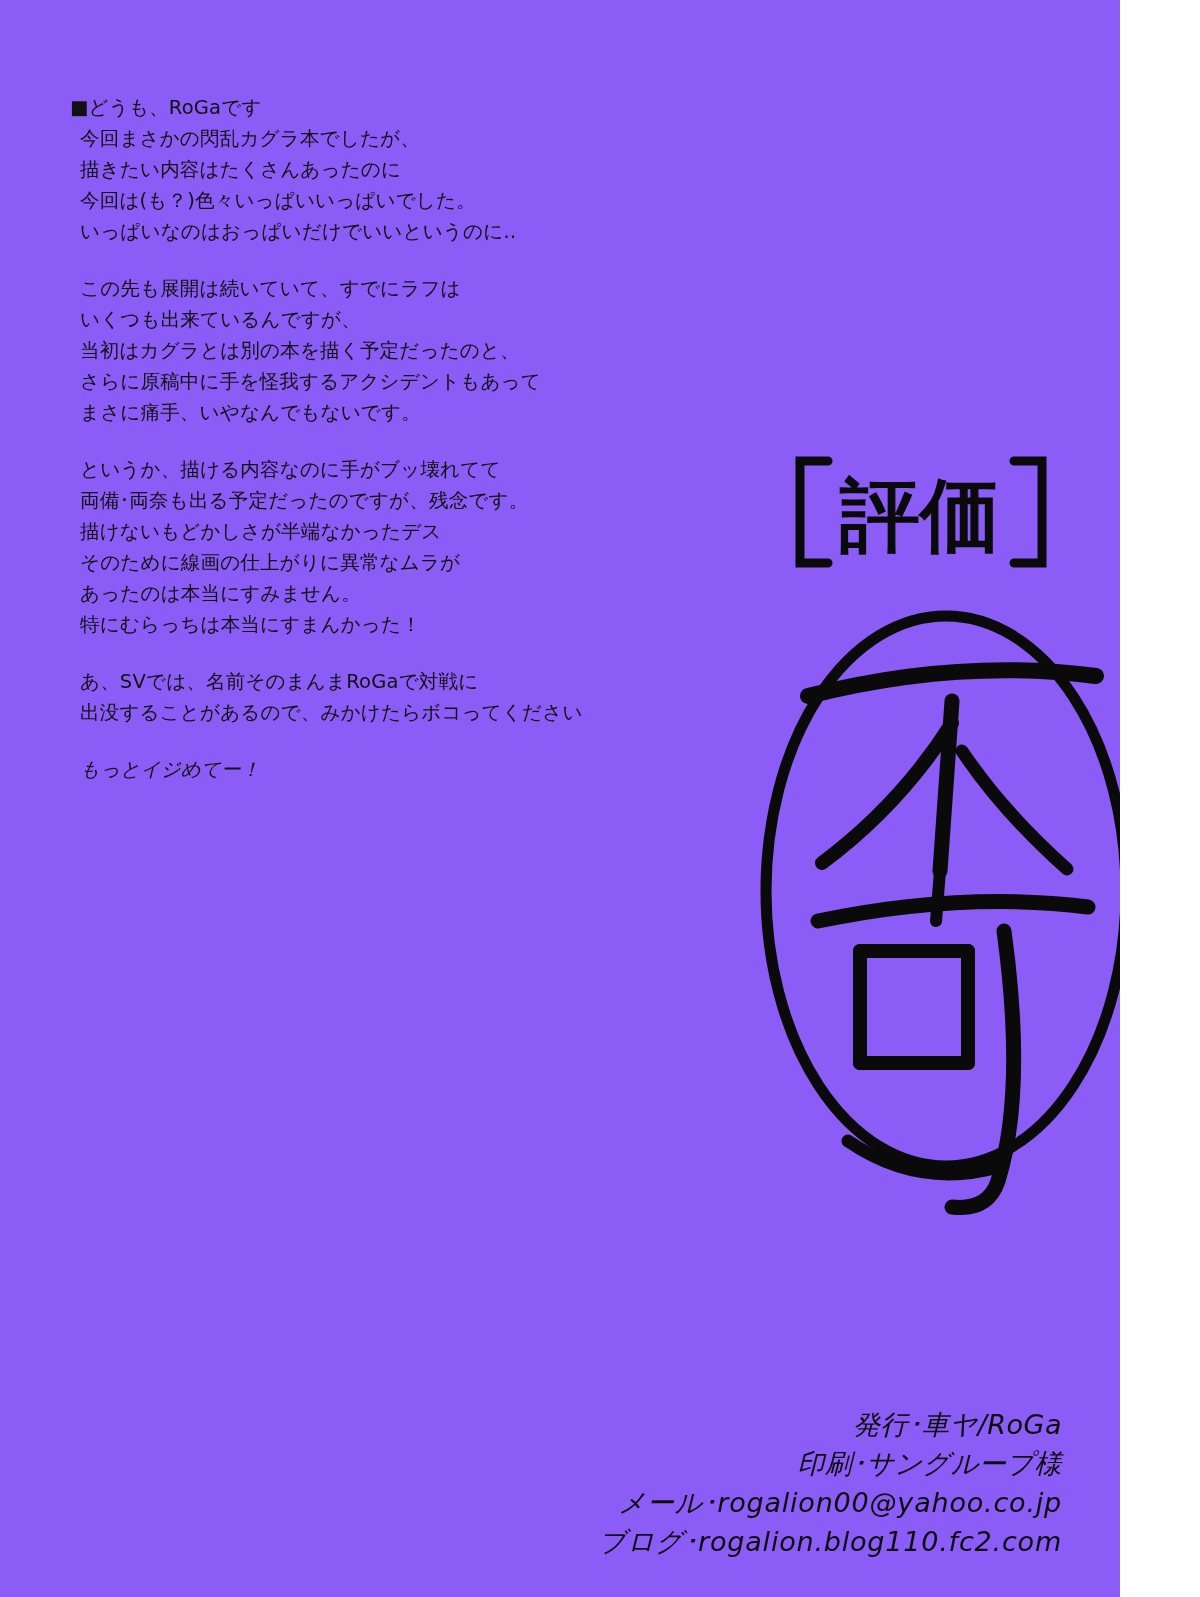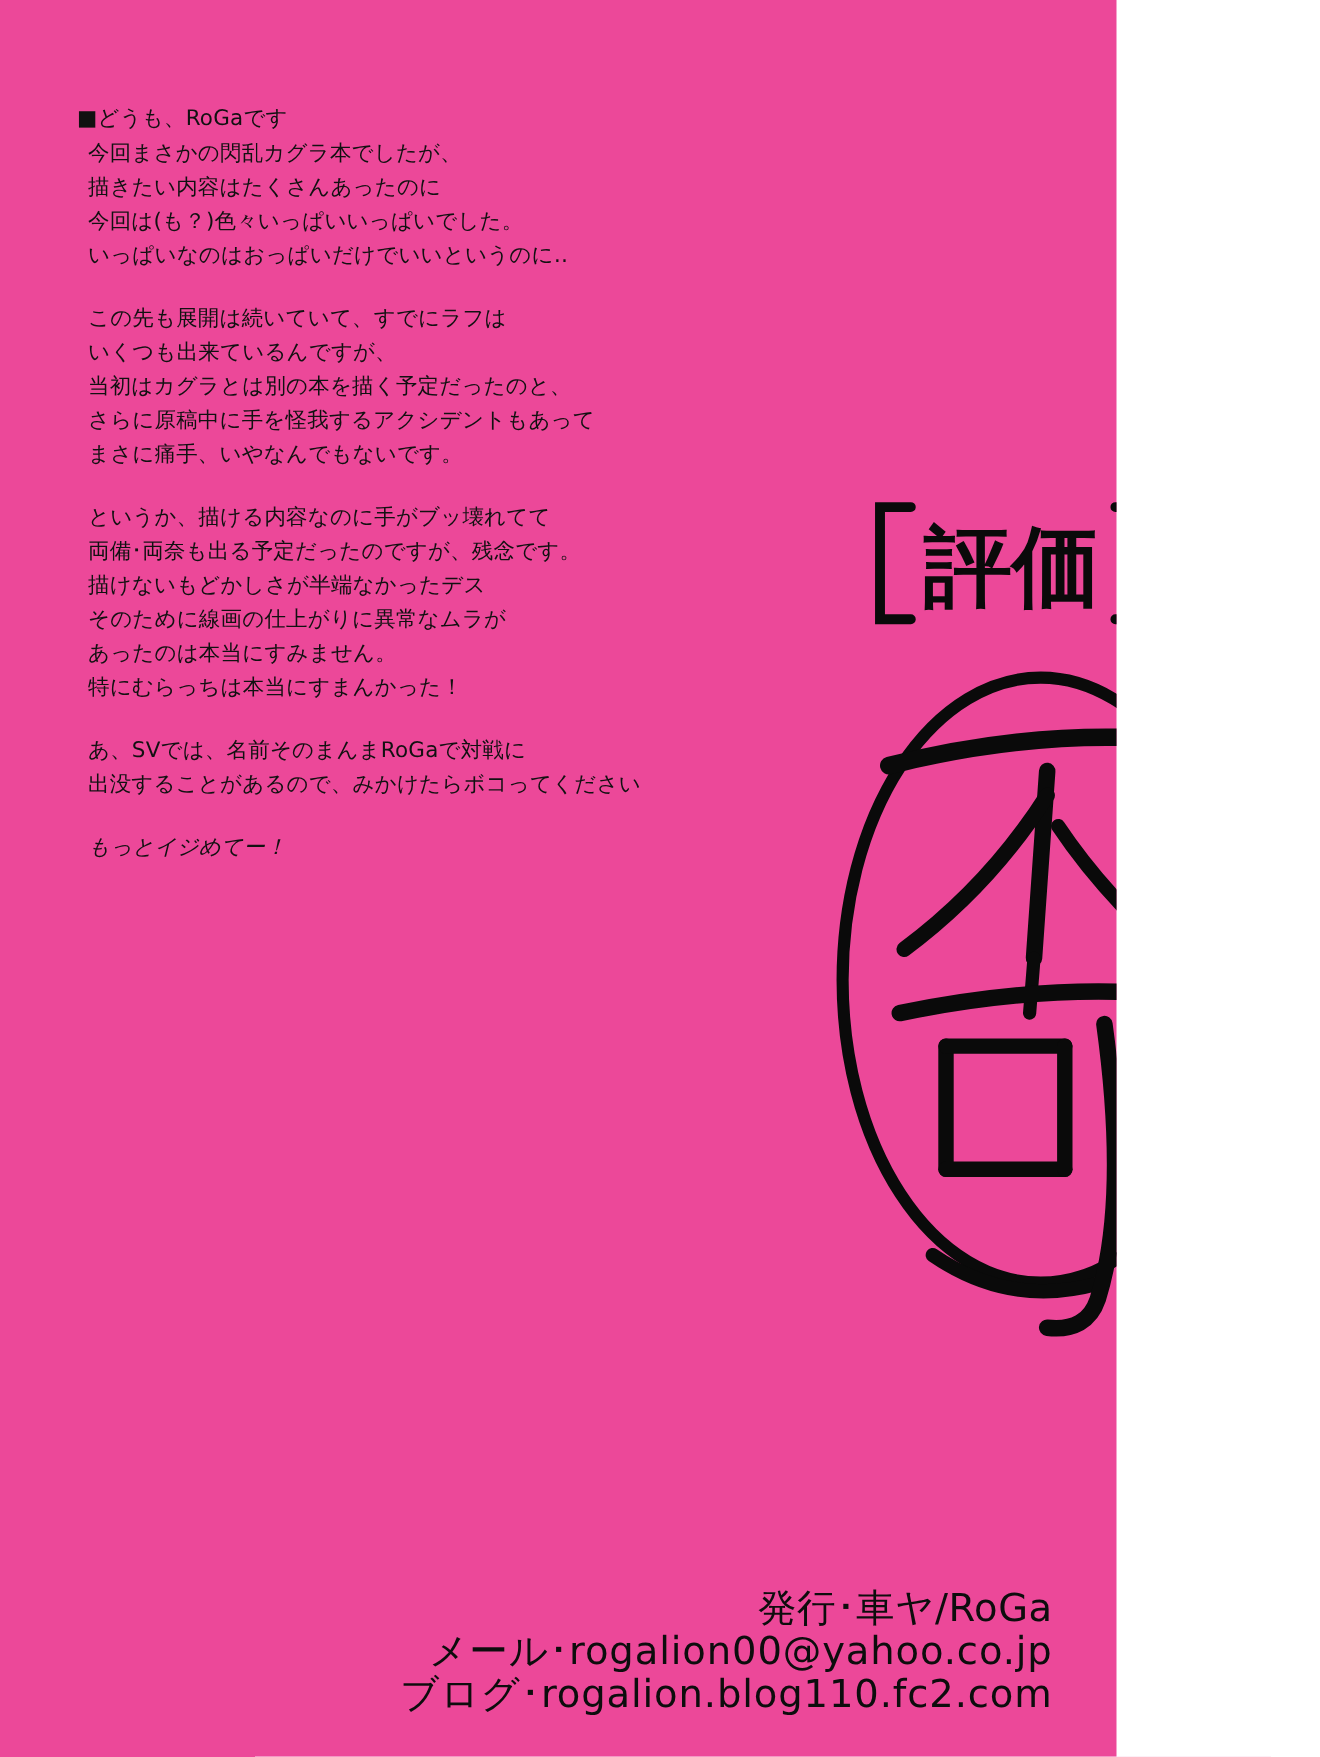--- a/index.html
+++ b/index.html
@@ -2,23 +2,23 @@
 <html><head>
 <meta charset="utf-8">
 <style>
   html, body {
     margin: 0;
     padding: 0;
     background: #ffffff;
   }
   .page {
     position: relative;
-    width: 1015px;
+    width: 1120px;
     height: 1597px;
-    background: #ec4899;
+    background: #8b5cf6;
     overflow: hidden;
     font-family: "DejaVu Sans", "Liberation Sans", sans-serif;
     color: #111111;
   }
   
   .afterword {
     position: absolute;
     left: 80px;
     top: 92px;
     width: 660px;
@@ -47,25 +47,26 @@
   }
   .stamp svg { display: block; }
   
   .colophon {
     position: absolute;
     right: 58px;
     bottom: 36px;
     text-align: right;
   }
   .colophon .cline {
-    font-size: 35px;
+    font-size: 27px;
     line-height: 39px;
     white-space: pre;
     color: #0d0d0d;
     letter-spacing: 0.5px;
+    font-style: italic;
   }
   .colophon .cline.mono {
     font-family: "DejaVu Sans", "Liberation Sans", sans-serif;
     letter-spacing: 0.8px;
     text-align: right;
   }
 </style>
 </head>
 <body>
 
@@ -137,17 +138,18 @@
         <path d="M120 500 L228 500" stroke-width="14"></path>
         <path d="M120 612 L228 612" stroke-width="14"></path>
         <path d="M228 500 L228 612" stroke-width="14"></path>
         <path d="M264 480 q22 160 -6 250 q-10 30 -46 26" stroke-width="15"></path>
       </g>
     </svg>
   </div>
 
   <div class="colophon">
     <div class="cline">発行･車ヤ/RoGa</div>
+    <div class="cline">印刷･サングループ様</div>
     <div class="cline mono">メール･rogalion00@yahoo.co.jp</div>
     <div class="cline mono">ブログ･rogalion.blog110.fc2.com</div>
   </div>
 
 </div>
 
 </body></html>

